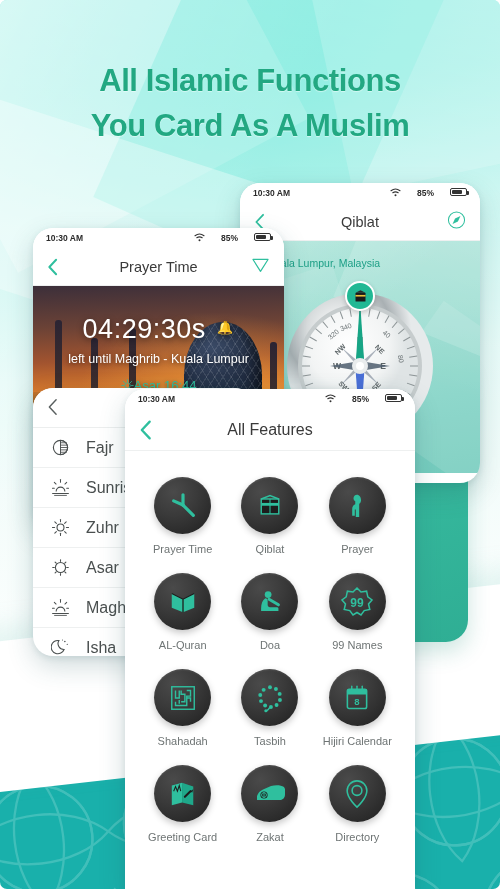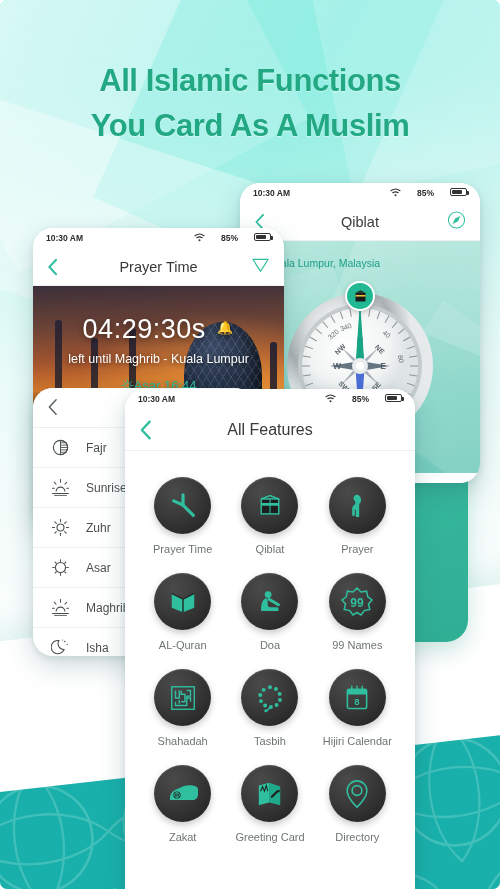--- a/index.html
+++ b/index.html
@@ -178,21 +178,21 @@
   
   #phone-list { left: 33px; top: 388px; width: 222px; height: 268px; }
   .list-head { height: 40px; position:relative; background:#fff; border-bottom:1px solid #eceeee; }
   .list-head .t1 { position:absolute; left:0; right:0; top: 8px; text-align:center; font-size: 12px; color:#3a3a3a; }
   .list-head .t2 { position:absolute; left:0; right:0; top: 23px; text-align:center; font-size: 8px; color:#9aa0a0; }
   .list-head .back { position:absolute; left: 14px; top: 10px; }
   .prow {
     height: 40px; display:flex; align-items:center; gap: 16px;
     padding: 0 18px; border-bottom: 1px solid #eef0f0;
   }
-  .prow .pname { font-size: 12px; color:#4a4f4f; }
+  .prow .pname { font-size: 16px; color:#4a4f4f; }
   .pico { width: 19px; height: 19px; flex: 0 0 19px; }
 
   
   #phone-features { left: 125px; top: 389px; width: 290px; height: 500px; border-radius: 20px 20px 0 0; }
   .grid {
     display: grid; grid-template-columns: repeat(3, 1fr);
     padding: 18px 14px 0 14px; row-gap: 4px;
   }
   .cell { text-align:center; padding: 8px 0 6px 0; }
   .circle {
@@ -699,45 +699,45 @@
                 <line x1="22" y1="2.5" x2="22" y2="7"></line>
             </g>
             <text x="16" y="24" text-anchor="middle" font-family="Liberation Sans, sans-serif" font-size="11" font-weight="bold" fill="#2fbf9e">8</text>
           </svg>
         </div>
         <div class="lbl">Hijiri Calendar</div>
       </div>
 
       <div class="cell">
         <div class="circle">
-          <svg width="32" height="26" viewBox="0 0 32 26">
-            <path d="M30 6 C27 4 22 3.5 17 5 L9 8.5 C6 9.8 4 12 3 15 L3 19 L26 19 C29 19 31 16.5 31 13.5 L31 8 Z" fill="#2fbf9e"></path>
-            <circle cx="10" cy="14" r="3.6" fill="#1d1d1d"></circle>
-            <circle cx="10" cy="14" r="2.4" stroke="#2fbf9e" stroke-width="1" fill="none"></circle>
-            <line x1="10" y1="11.4" x2="10" y2="16.6" stroke="#2fbf9e" stroke-width="1"></line>
-          </svg>
-        </div>
-        <div class="lbl">Zakat</div>
-      </div>
-
-      <div class="cell">
-        <div class="circle">
           <svg width="30" height="28" viewBox="0 0 32 30">
             <path d="M4 6 L15 3 L15 24 L4 27 Z" fill="#2fbf9e"></path>
             <path d="M15 3 L27 7 L27 27 L15 24 Z" fill="#1fa88a"></path>
             <path d="M6 12 L8 7 L10 12 L12 6 L13.6 12" stroke="#1d1d1d" stroke-width="1.1" fill="none"></path>
             <path d="M18 18 L24 12" stroke="#1d1d1d" stroke-width="2.2" stroke-linecap="round"></path>
             <path d="M24 12 L27 10 L25.8 13.6 Z" fill="#1d1d1d"></path>
           </svg>
         </div>
         <div class="lbl">Greeting Card</div>
       </div>
 
       <div class="cell">
         <div class="circle">
+          <svg width="32" height="26" viewBox="0 0 32 26">
+            <path d="M30 6 C27 4 22 3.5 17 5 L9 8.5 C6 9.8 4 12 3 15 L3 19 L26 19 C29 19 31 16.5 31 13.5 L31 8 Z" fill="#2fbf9e"></path>
+            <circle cx="10" cy="14" r="3.6" fill="#1d1d1d"></circle>
+            <circle cx="10" cy="14" r="2.4" stroke="#2fbf9e" stroke-width="1" fill="none"></circle>
+            <line x1="10" y1="11.4" x2="10" y2="16.6" stroke="#2fbf9e" stroke-width="1"></line>
+          </svg>
+        </div>
+        <div class="lbl">Zakat</div>
+      </div>
+
+      <div class="cell">
+        <div class="circle">
           <svg width="26" height="30" viewBox="0 0 26 32">
             <path d="M13 2 C7.2 2 2.5 6.7 2.5 12.5 C2.5 20.5 13 30 13 30 C13 30 23.5 20.5 23.5 12.5 C23.5 6.7 18.8 2 13 2 Z" stroke="#2fbf9e" stroke-width="1.7" fill="none"></path>
             <circle cx="13" cy="12.3" r="5.2" stroke="#2fbf9e" stroke-width="1.7" fill="none"></circle>
           </svg>
         </div>
         <div class="lbl">Directory</div>
       </div>
 
     </div>
   </div>

